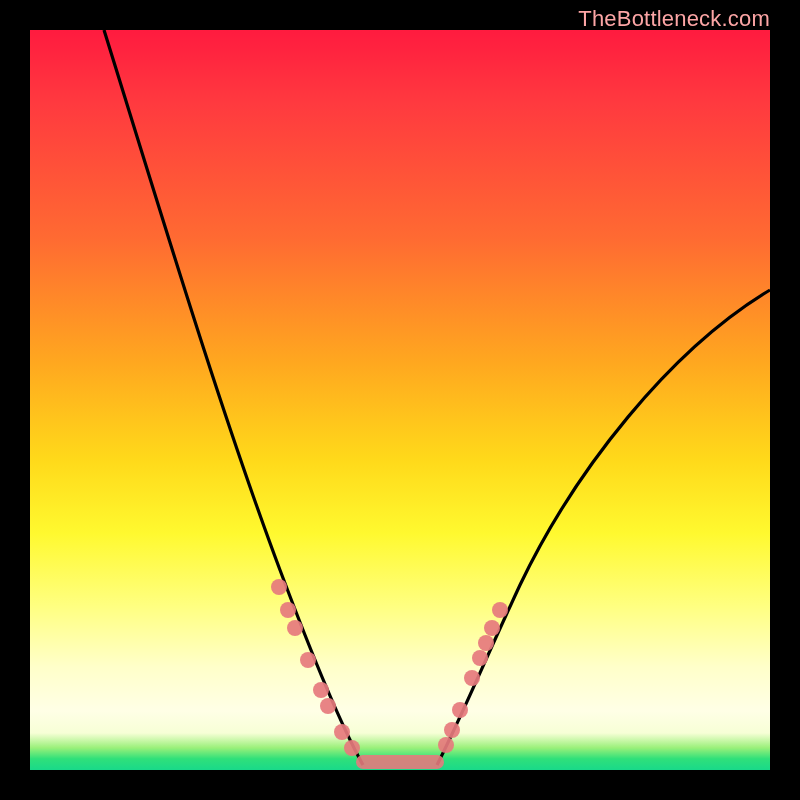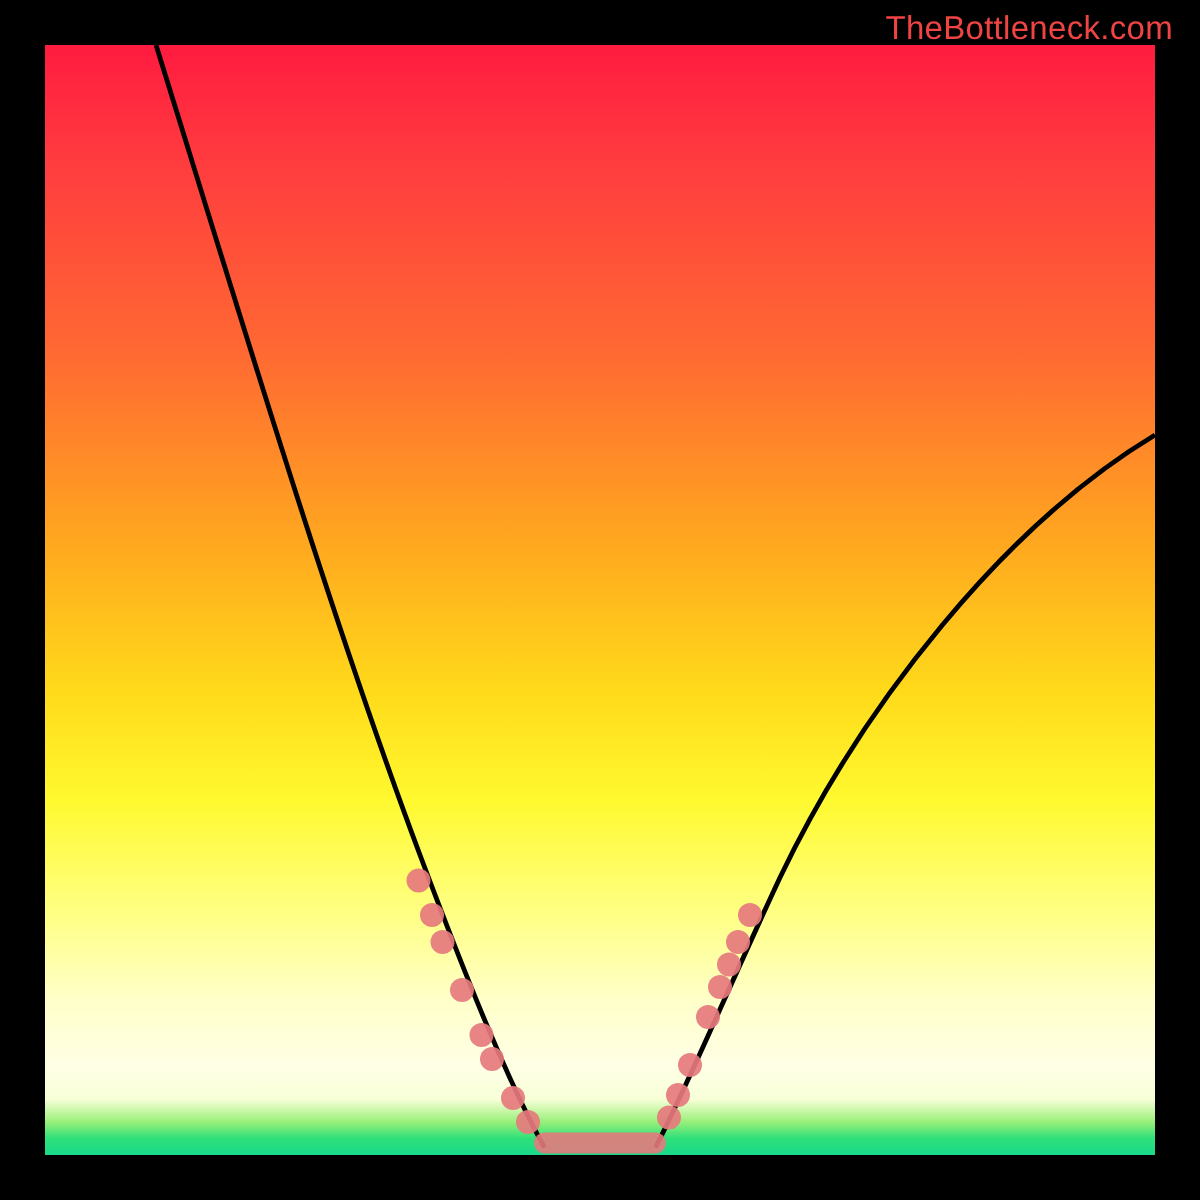--- a/index.html
+++ b/index.html
@@ -39,22 +39,22 @@
       #ffffe6 92%,
       #f7ffd6 95%,
       #9af07a 97%,
       #2fe07a 98.5%,
       #19d98a 100%
     );
   }
   .watermark {
     position: absolute;
     top: 6px;
-    right: 18px;
-    color: #ef4444;
+    right: 30px;
+    color: #fca5a5;
     font-size: 22px;
     letter-spacing: 0.2px;
     font-weight: 400;
   }
   svg.curve {
     position: absolute;
     left: 0;
     top: 0;
     width: 740px;
     height: 740px;

